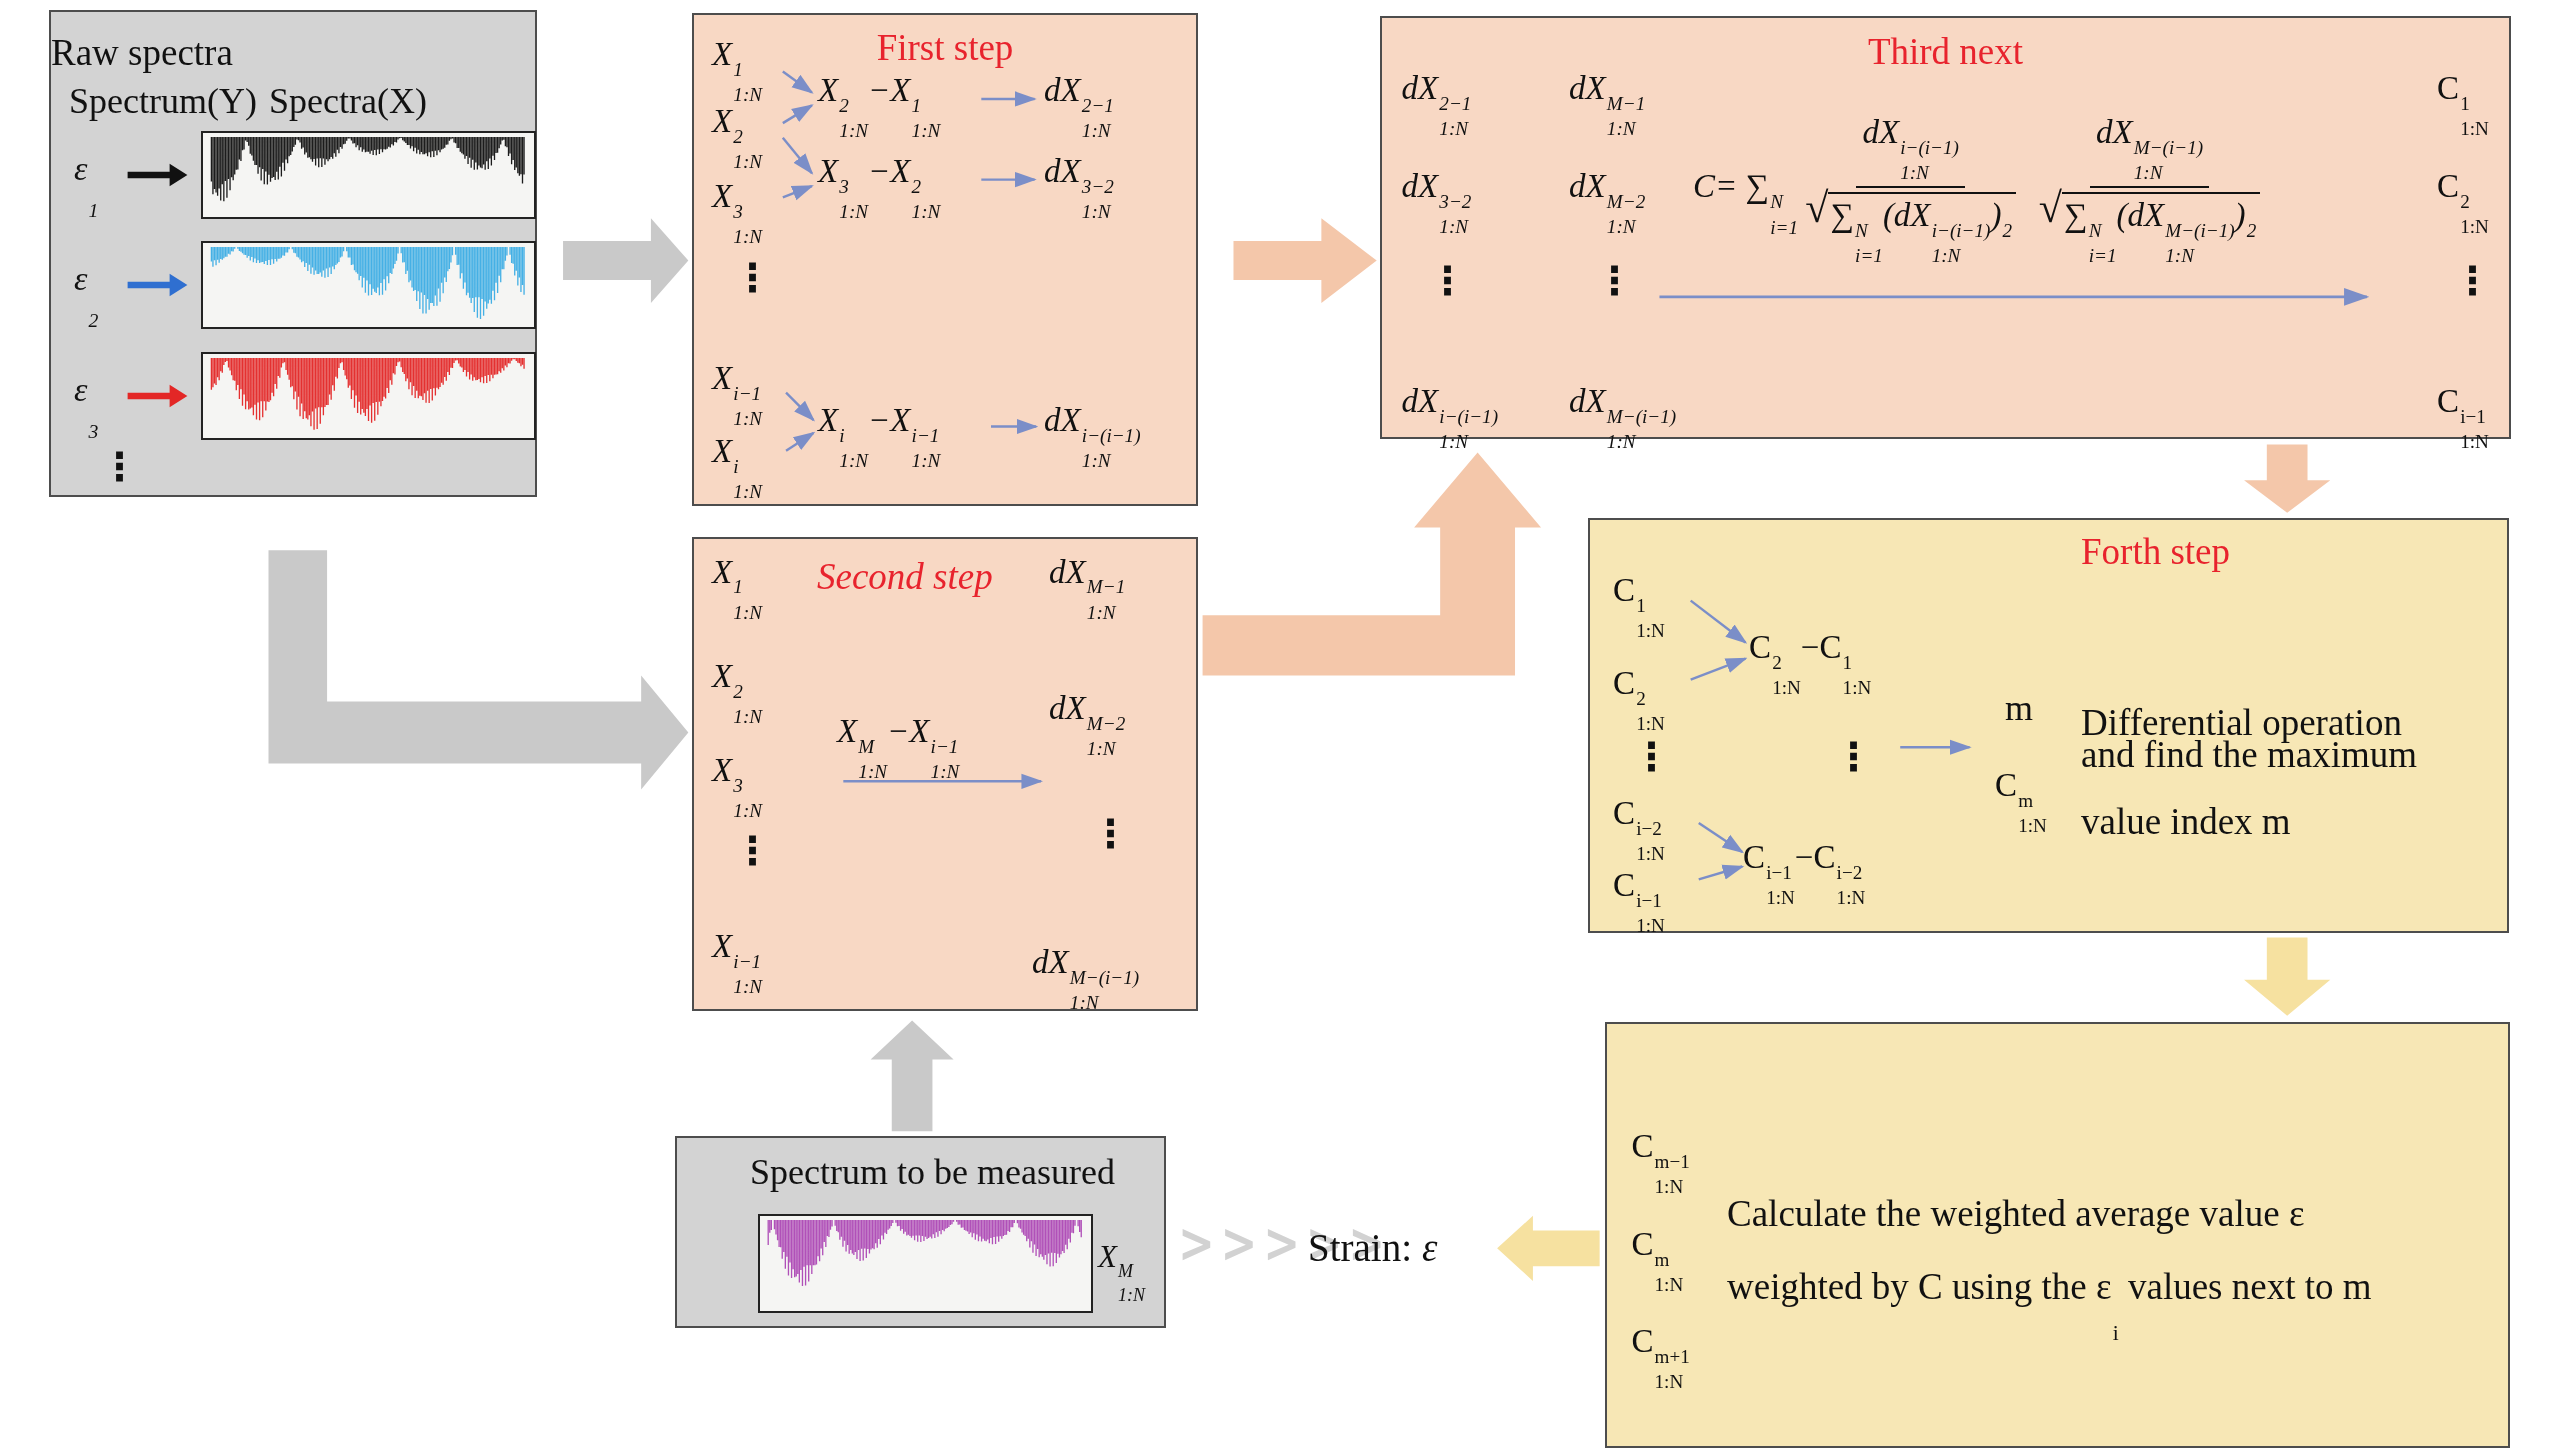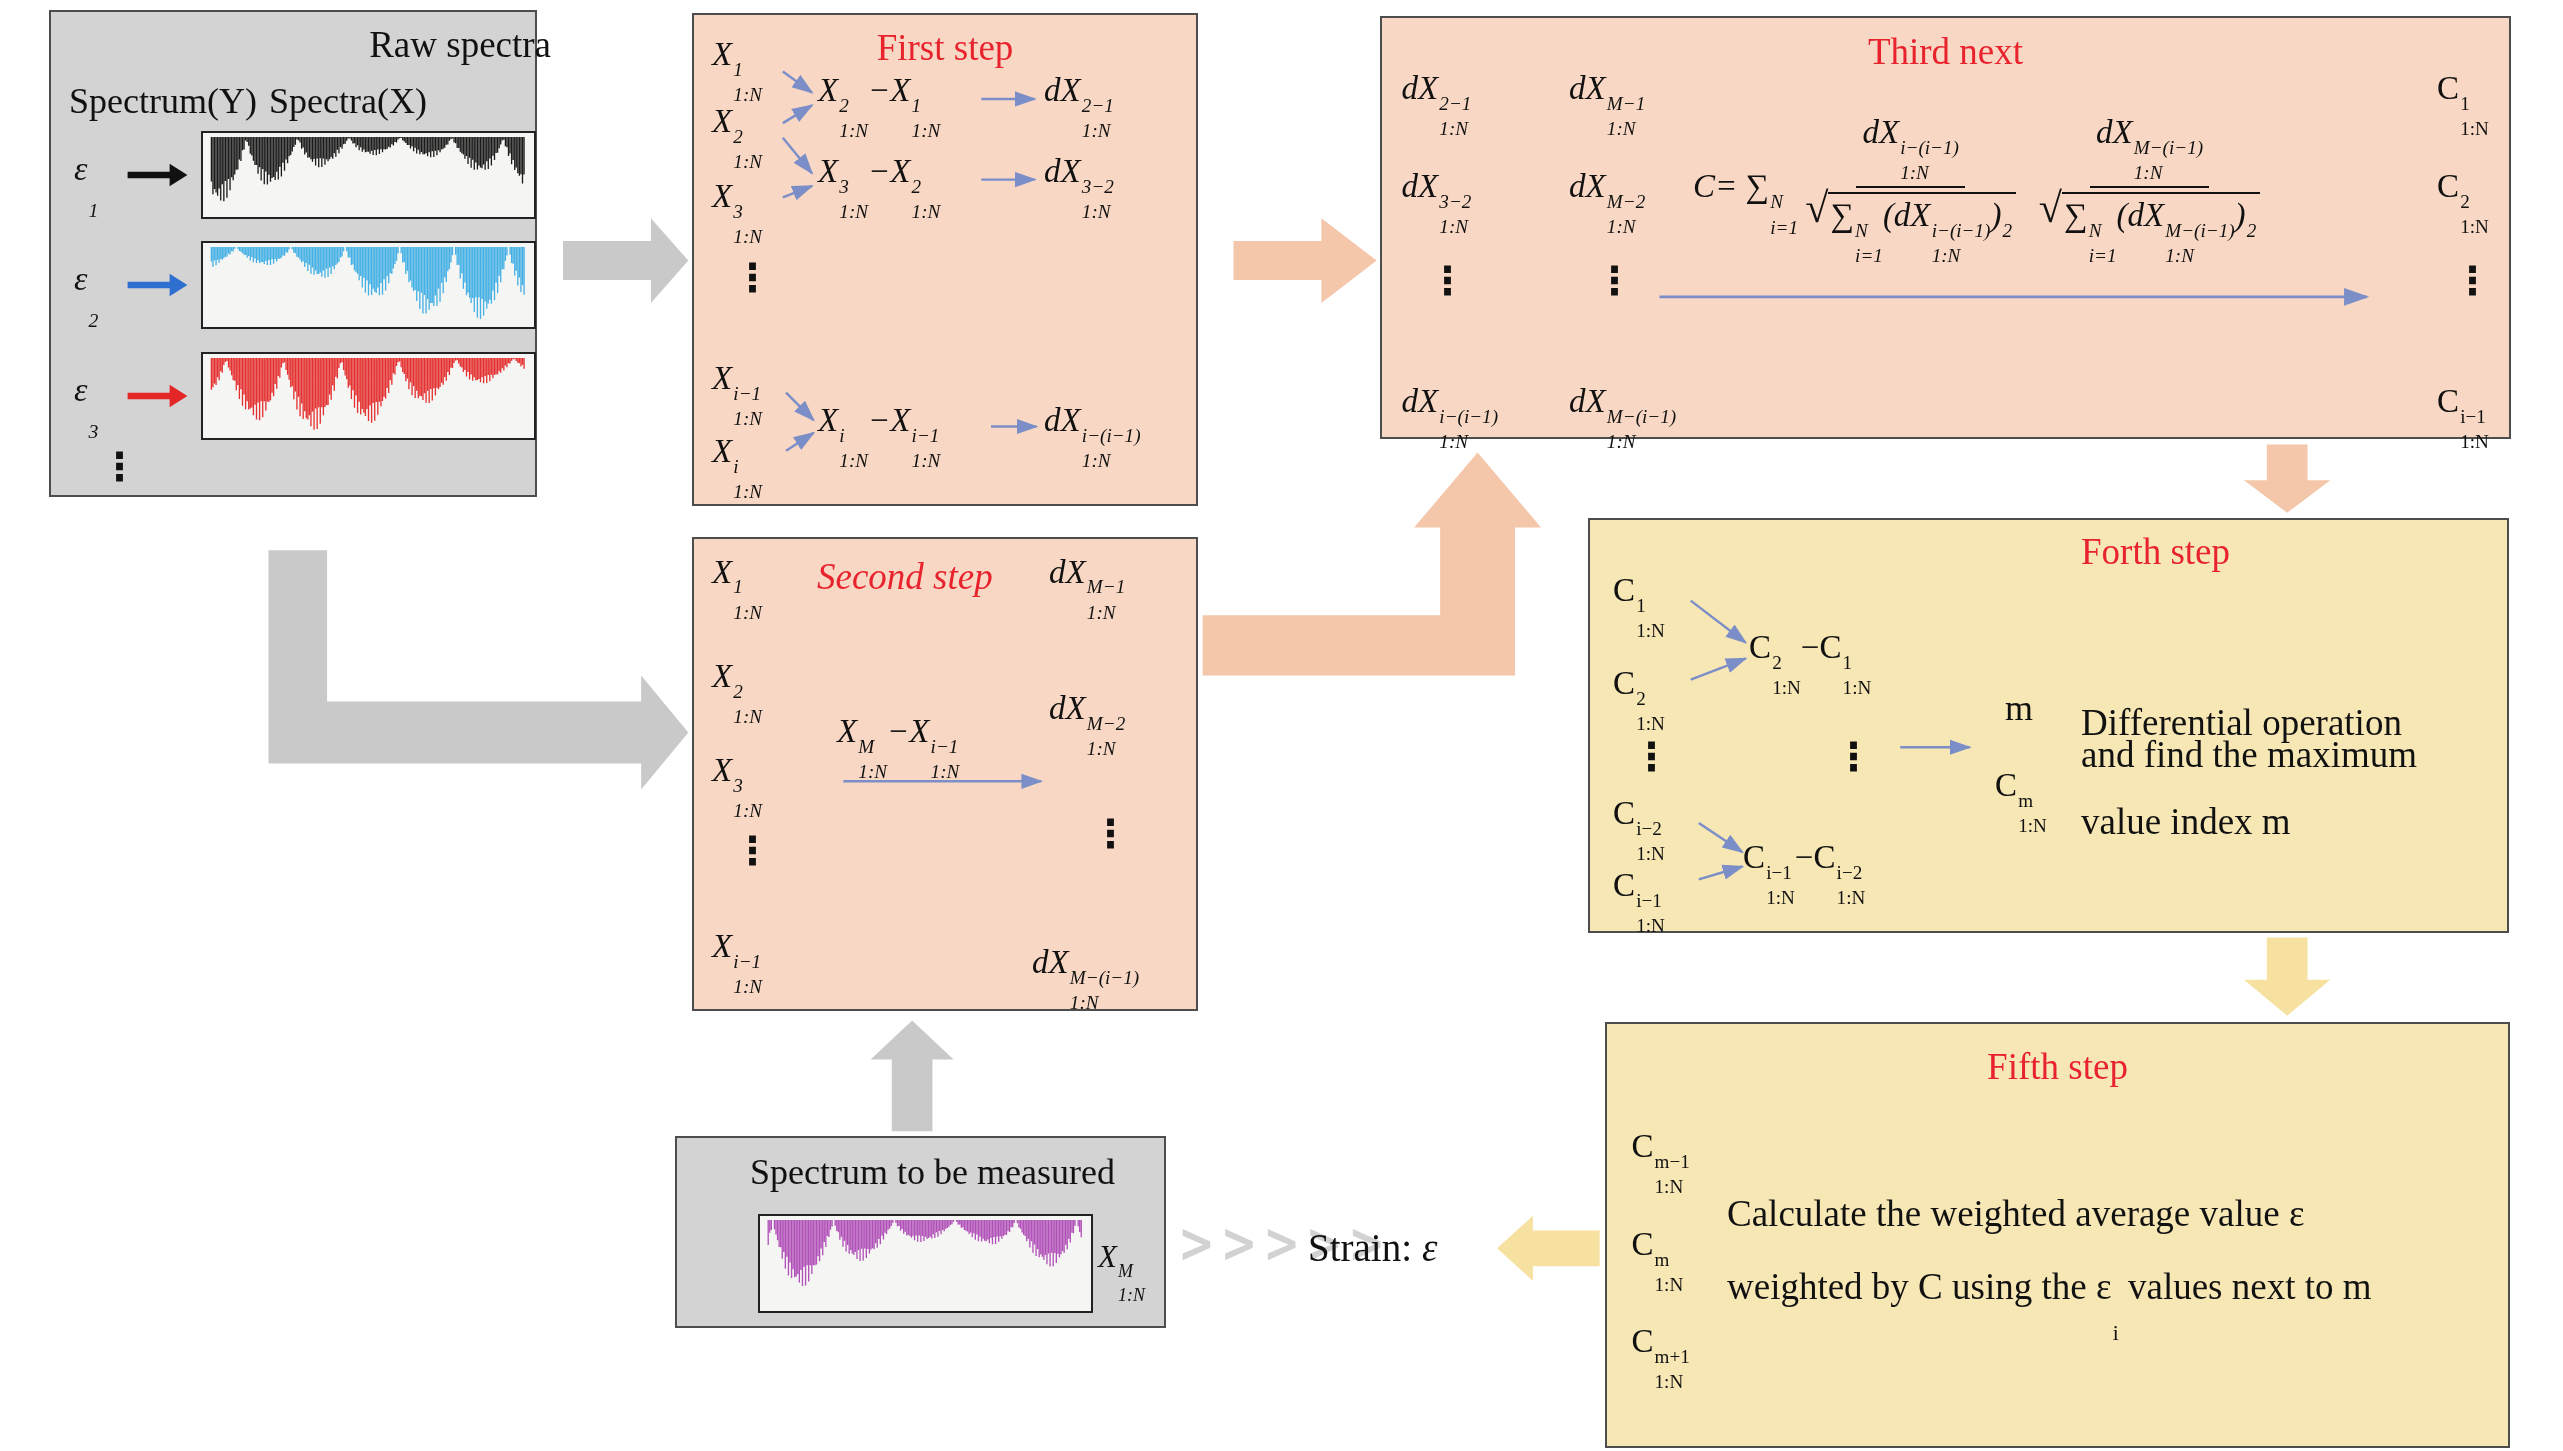--- a/index.html
+++ b/index.html
@@ -59,21 +59,21 @@
     <polygon class="ar-gray" points="330,676 402,676 402,862 788,862 788,830 846,900 788,970 788,938 330,938"></polygon>
     <polygon class="ar-salmon" points="1516,296 1624,296 1624,268 1692,320 1624,372 1624,344 1516,344"></polygon>
     <polygon class="ar-salmon" points="1478,756 1770,756 1770,648 1738,648 1816,556 1894,648 1862,648 1862,830 1478,830"></polygon>
     <polygon class="ar-salmon" points="2786,546 2836,546 2836,590 2864,590 2811,630 2758,590 2786,590"></polygon>
     <polygon class="ar-yellow" points="2786,1152 2836,1152 2836,1204 2864,1204 2811,1248 2758,1204 2786,1204"></polygon>
     <polygon class="ar-yellow" points="1966,1512 1884,1512 1884,1494 1840,1534 1884,1574 1884,1556 1966,1556"></polygon>
     <polygon class="ar-gray" points="1096,1390 1096,1302 1070,1302 1121,1254 1172,1302 1146,1302 1146,1390"></polygon>
   </svg>
 
   <div class="bx grayb" style="left:49px;top:9.8px;width:488px;height:487px;">
-    <div class="ttl abs" style="left:16px;width:100%;text-align:right;color:#111;">Raw spectra</div>
+    <div class="ttl abs" style="left:0;width:100%;text-align:left;color:#111;margin-top:8px;">Raw spectra</div>
     <div class="hdr" style="left:18px;top:68px;">Spectrum(Y)</div>
     <div class="hdr" style="left:218px;top:68px;">Spectra(X)</div>
 
     <div class="m mi" style="left:23px;top:137px;font-size:34px;">ε<span class="m-ss">
           <span class="m-sup">&nbsp;</span>
           <span class="m-sub">1</span>
         </span></div>
     <div class="miniarrow ea1" style="left:75px;top:150px;width:63px;height:26px;">
       <svg viewBox="0 0 78 32">
           <path d="M2 12 H54 V2 L76 16 L54 30 V20 H2 Z"></path>
@@ -362,21 +362,20 @@
     <div class="m" style="left:405px;top:247px;">C<span class="m-ss">
           <span class="m-sup">m</span>
           <span class="m-sub">1:N</span>
         </span></div>
     <div class="txt" style="left:491px;top:144px;margin-top:37px;">Differential operation</div>
     <div class="txt" style="left:491px;top:213px;">and find the maximum</div>
     <div class="txt" style="left:491px;top:280px;">value index m</div>
   </div>
 
   <div class="bx yellow" style="left:1605px;top:1022px;width:905px;height:426px;">
-    <div class="ttl" style="top:21px;">Fifth step</div>
     <div class="m" style="left:24.4px;top:104px;">C<span class="m-ss">
           <span class="m-sup">m−1</span>
           <span class="m-sub">1:N</span>
         </span></div>
     <div class="m" style="left:24.4px;top:202px;">C<span class="m-ss">
           <span class="m-sup">m</span>
           <span class="m-sub">1:N</span>
         </span></div>
     <div class="m" style="left:24.4px;top:299px;">C<span class="m-ss">
           <span class="m-sup">m+1</span>

